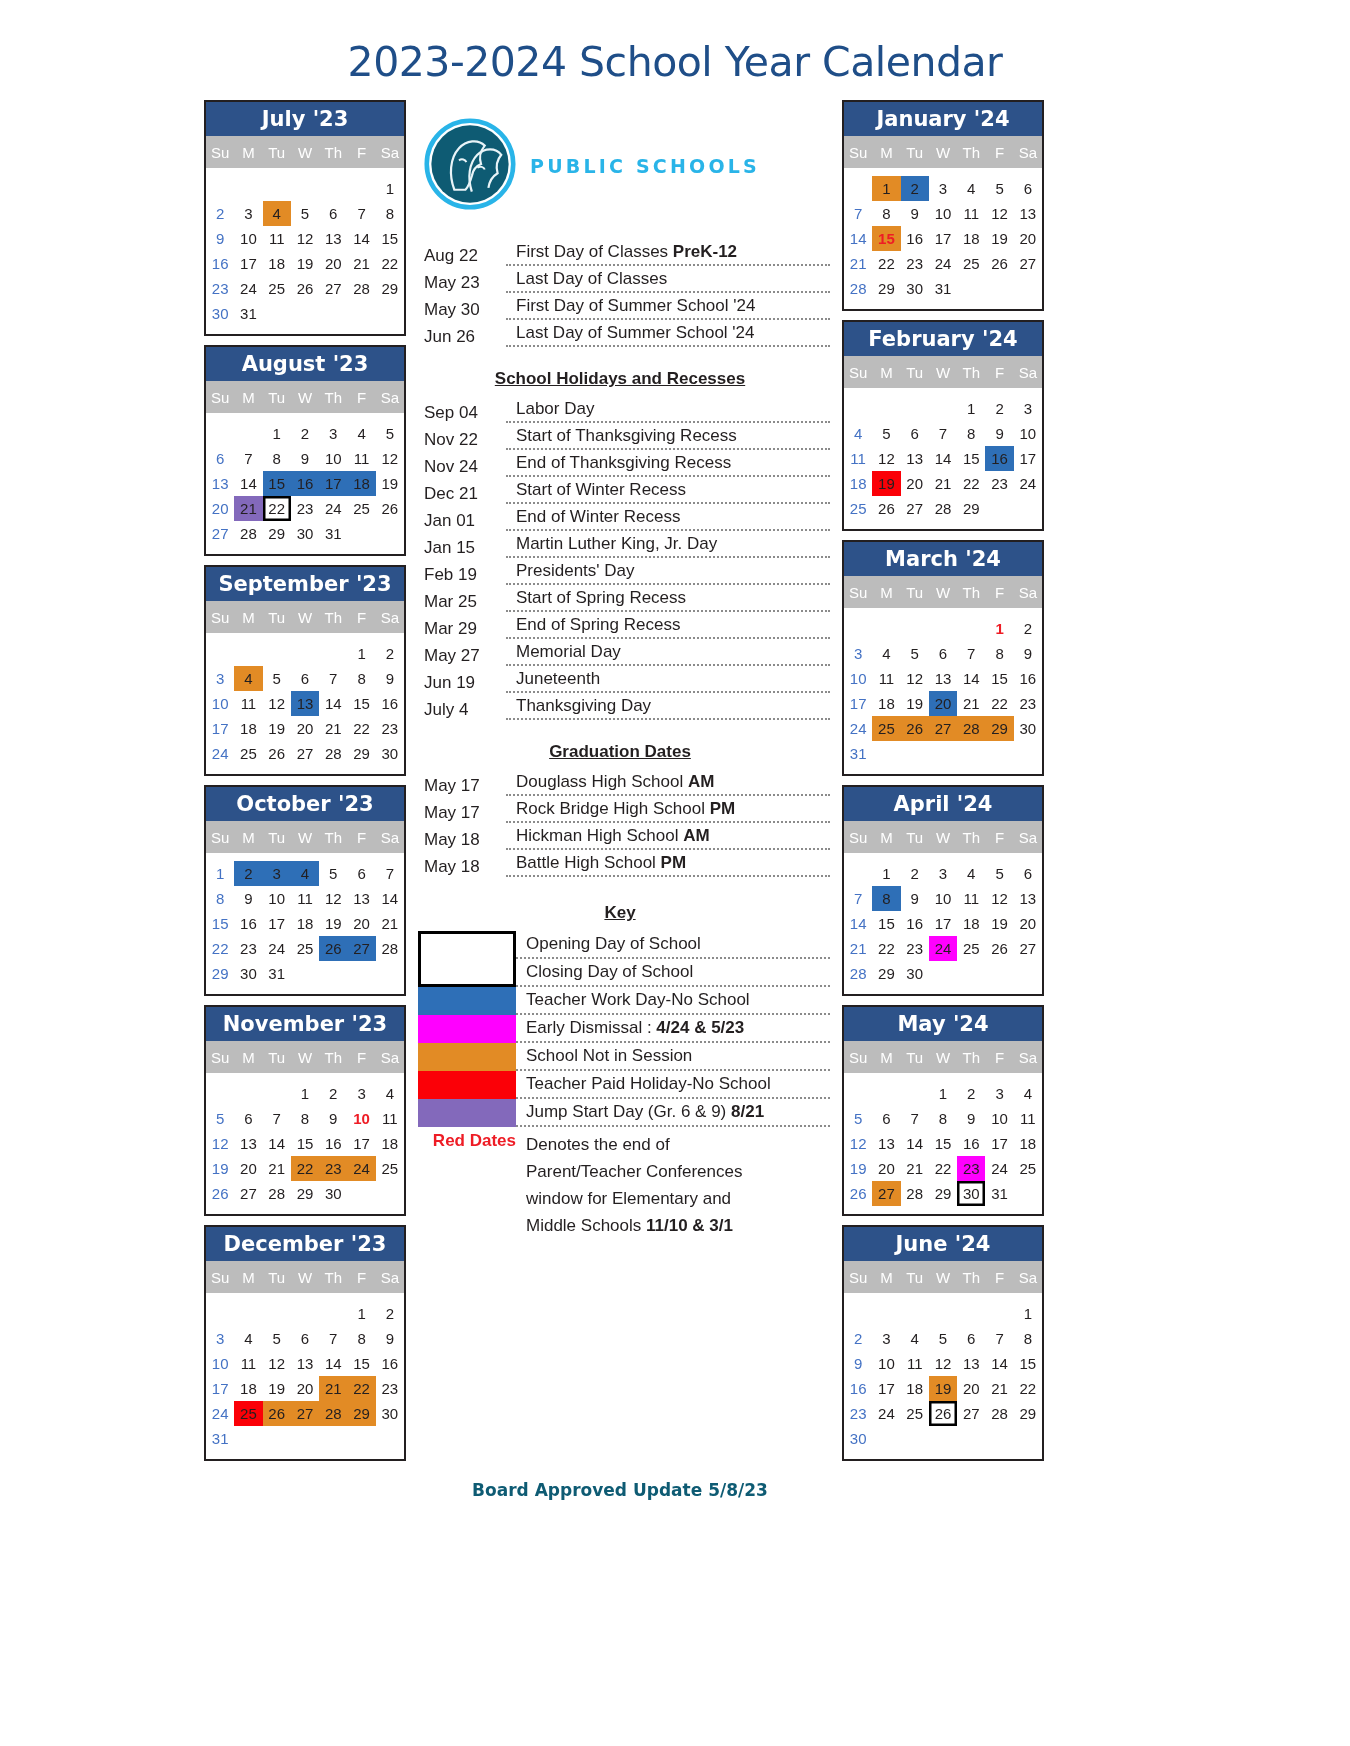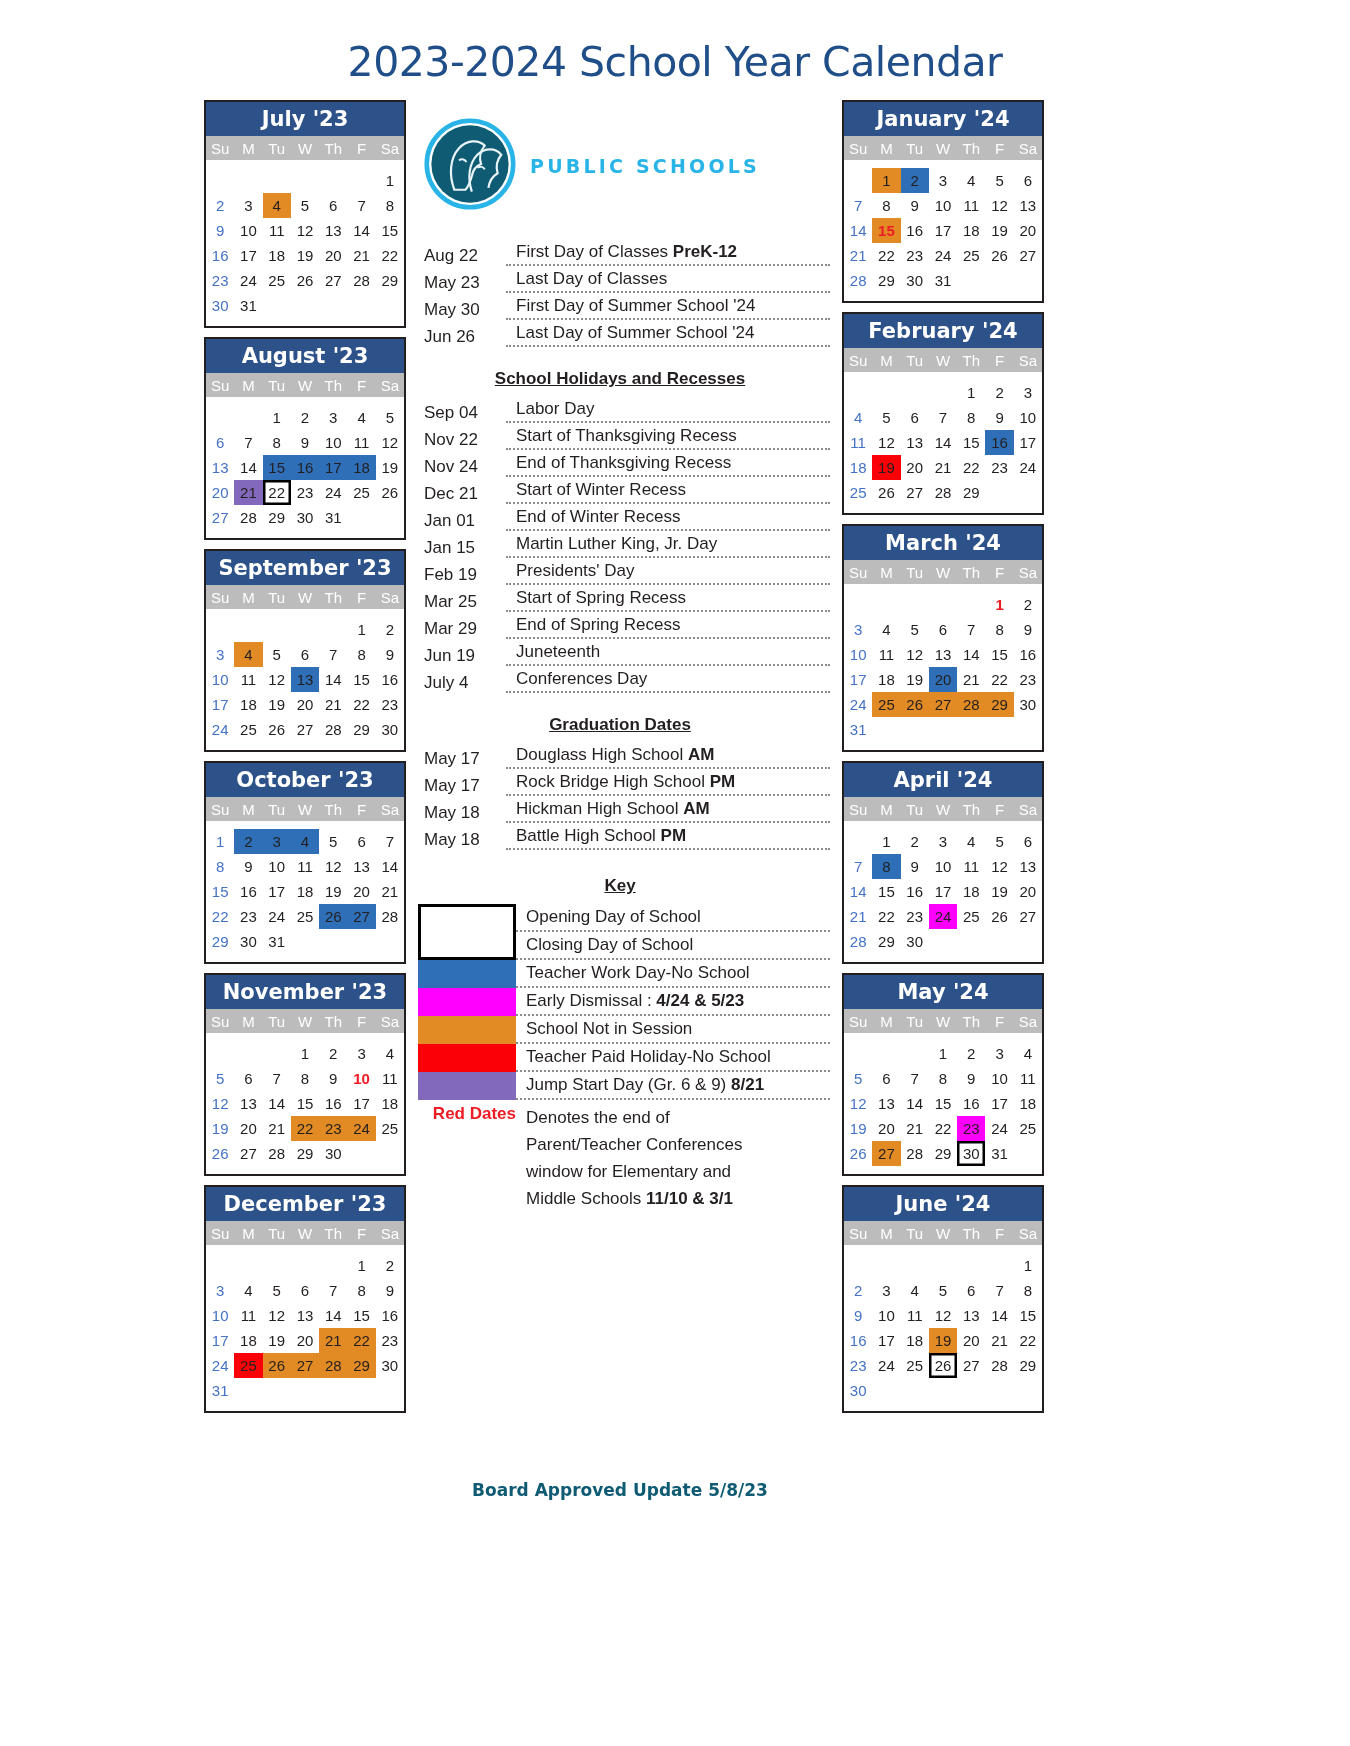--- a/index.html
+++ b/index.html
@@ -28,21 +28,21 @@
   .month .mhead{
     background:#2d5289;color:#fff;text-align:center;
     font-family:"DejaVu Sans", sans-serif;
     font-size:21px;font-weight:bold;line-height:34px;height:34px;
     border:2px solid #231f20;border-bottom:none;
     margin:0 -2px;
   }
   .dow{
     display:grid;grid-template-columns:repeat(7,1fr);
     background:#bcbcbc;color:#ffffff;
-    font-size:15px;height:24px;align-items:center;text-align:center;
+    font-size:15px;height:32px;align-items:center;text-align:center;
     font-family:"Liberation Sans", sans-serif;
   }
   .weeks{padding:8px 0 8px 0;}
   .wk{display:grid;grid-template-columns:repeat(7,1fr);height:25px;}
   .day{
     position:relative;text-align:center;font-size:15px;line-height:25px;
     color:#231f20;font-family:"Liberation Sans", sans-serif;
   }
   .day.sun{color:#4472c4;}
   .day.empty{color:transparent;}
@@ -929,26 +929,30 @@
         </div>
         <div class="evrow">
           <div class="evdate">Mar 25</div>
           <div class="evname">Start of Spring Recess</div>
         </div>
         <div class="evrow">
           <div class="evdate">Mar 29</div>
           <div class="evname">End of Spring Recess</div>
         </div>
         <div class="evrow">
+          <div class="evdate">May 27</div>
+          <div class="evname">Memorial Day</div>
+        </div>
+        <div class="evrow">
           <div class="evdate">Jun 19</div>
           <div class="evname">Juneteenth</div>
         </div>
         <div class="evrow">
           <div class="evdate">July 4</div>
-          <div class="evname">Conferences Day</div>
+          <div class="evname">Thanksgiving Day</div>
         </div>
       </div>
 
     <div class="sect">Graduation Dates</div>
     <div id="graduations">
         <div class="evrow">
           <div class="evdate">May 17</div>
           <div class="evname">Douglass High School <b>AM</b></div>
         </div>
         <div class="evrow">

